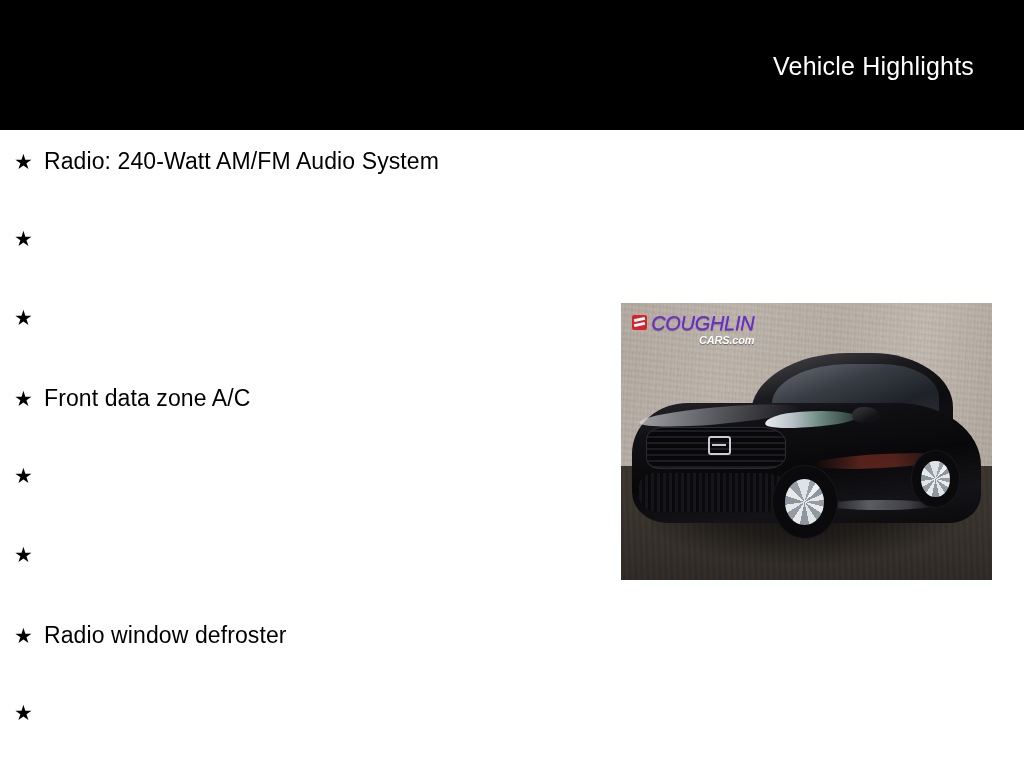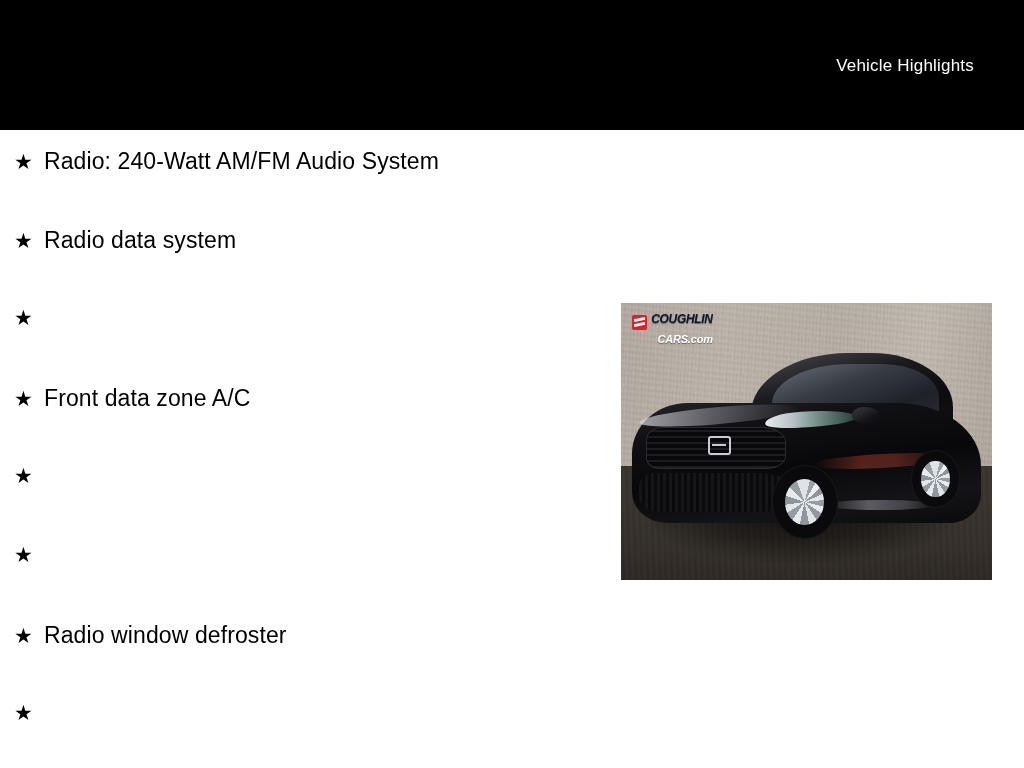--- a/index.html
+++ b/index.html
@@ -24,21 +24,21 @@
     top: 0;
     width: 1024px;
     height: 130px;
     background: #000000;
     box-sizing: border-box;
   }
   .header-title {
     position: absolute;
     right: 50px;
     top: 50px;
-    font-size: 17px;
+    font-size: 25px;
     line-height: 32px;
     font-weight: 400;
     color: #ffffff;
     letter-spacing: 0.2px;
     white-space: nowrap;
   }
 
   
   .content {
     position: absolute;
@@ -315,35 +315,35 @@
     width: 11px; height: 3px;
     background: #ffffff;
     transform: rotate(-12deg);
   }
   .wm-text {
     display: flex;
     flex-direction: column;
     line-height: 1;
   }
   .wm-line1 {
-    font-size: 12px;
-    font-weight: bold;
+    font-size: 20px;
+    font-weight: normal;
     font-style: italic;
-    color: #0f172a;
+    color: #6d28d9;
     letter-spacing: -0.3px;
     text-shadow: 0 1px 1px rgba(0,0,0,0.45);
   }
   .wm-line2 {
     font-size: 11px;
     font-weight: bold;
     font-style: italic;
     color: #ffffff;
     letter-spacing: -0.2px;
     text-align: right;
-    margin-top: 9px;
+    margin-top: 2px;
     text-shadow: 0 1px 1px rgba(0,0,0,0.45);
   }
 </style>
 </head>
 <body>
 
 <div class="header-band">
   <div class="header-title">Vehicle Highlights</div>
 </div>
 
@@ -351,21 +351,20 @@
 
   <ul class="highlights-list">
 
     <li class="highlight-item">
       <span class="bullet-star">★</span>
       <span class="highlight-label">Radio: 240-Watt AM/FM Audio System</span>
     </li>
 
     <li class="highlight-item">
       <span class="bullet-star">★</span>
-      <span class="highlight-label">Radio data system</span>
     </li>
 
     <li class="highlight-item">
       <span class="bullet-star">★</span>
     </li>
 
     <li class="highlight-item">
       <span class="bullet-star">★</span>
       <span class="highlight-label">Front data zone A/C</span>
     </li>

